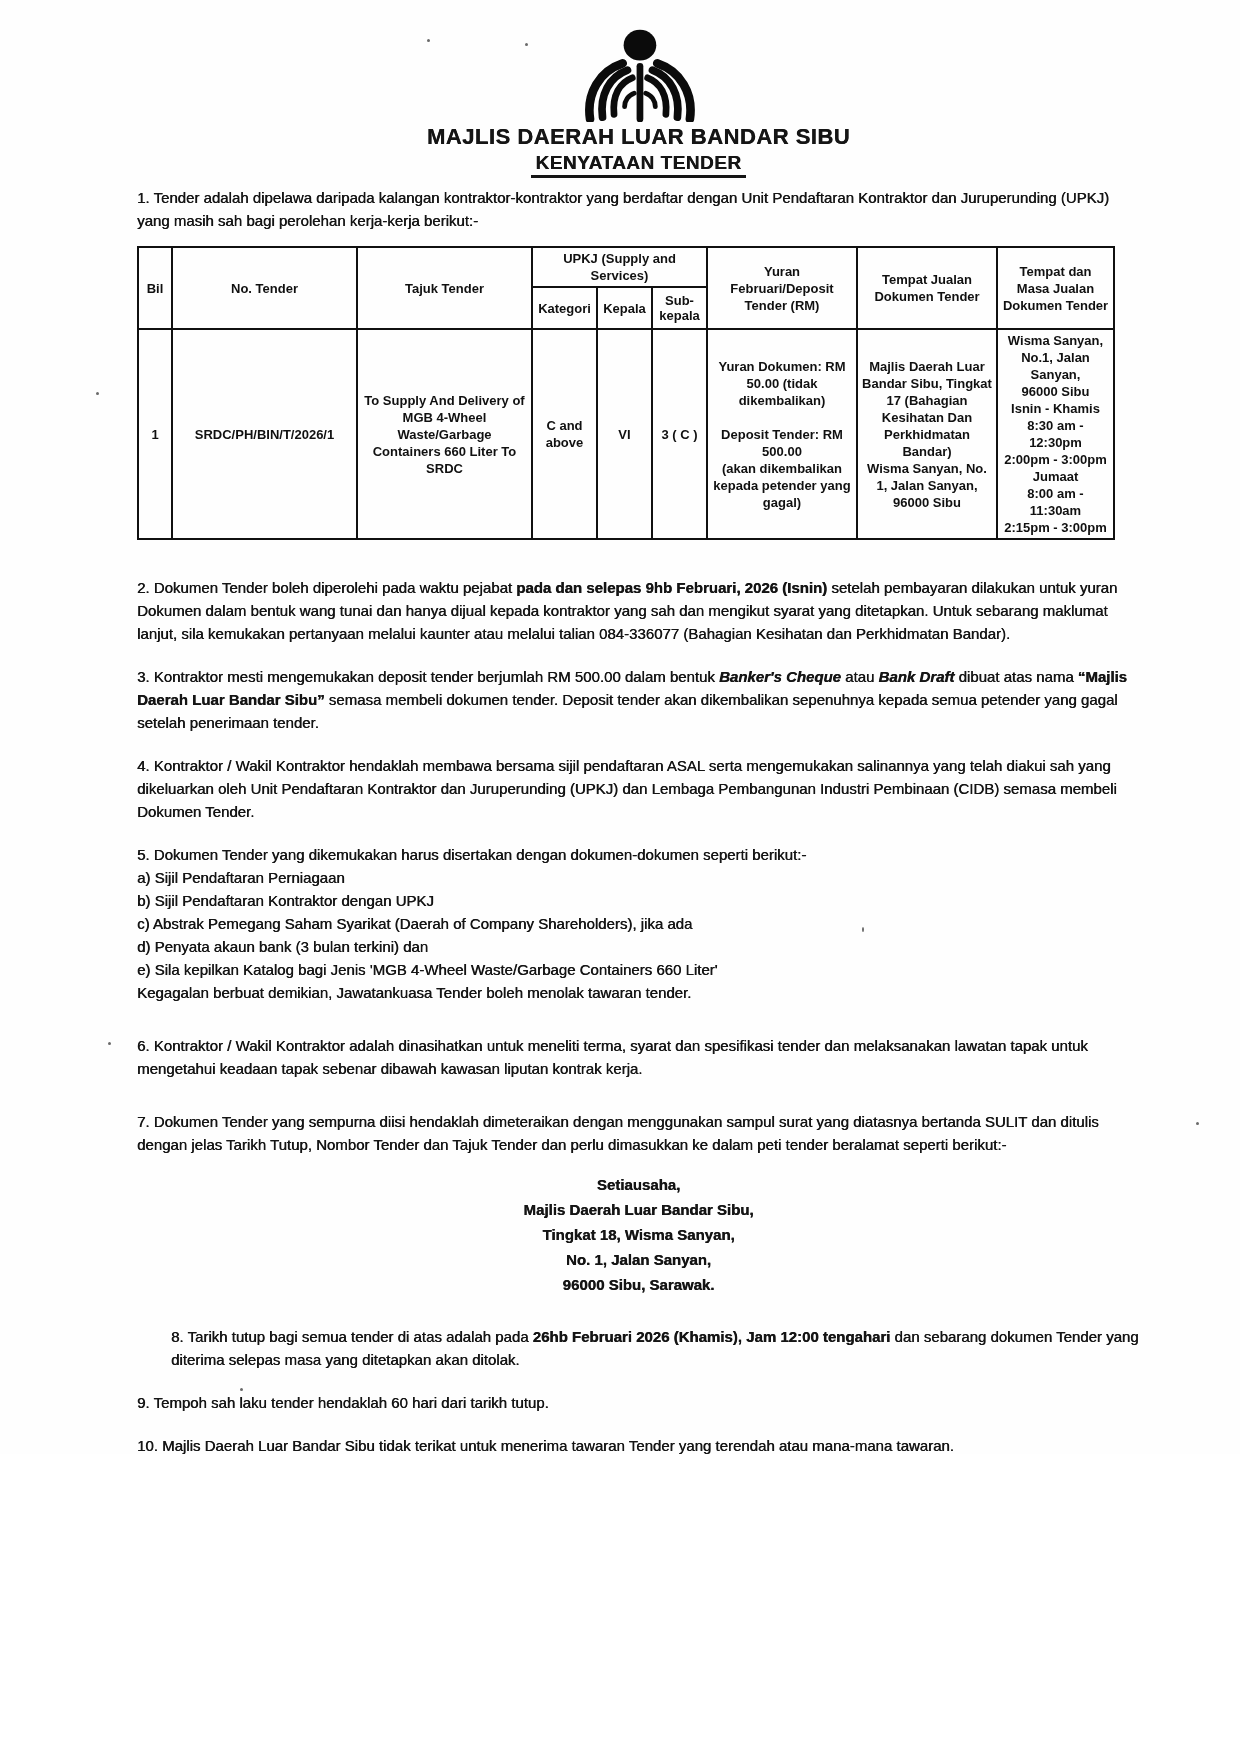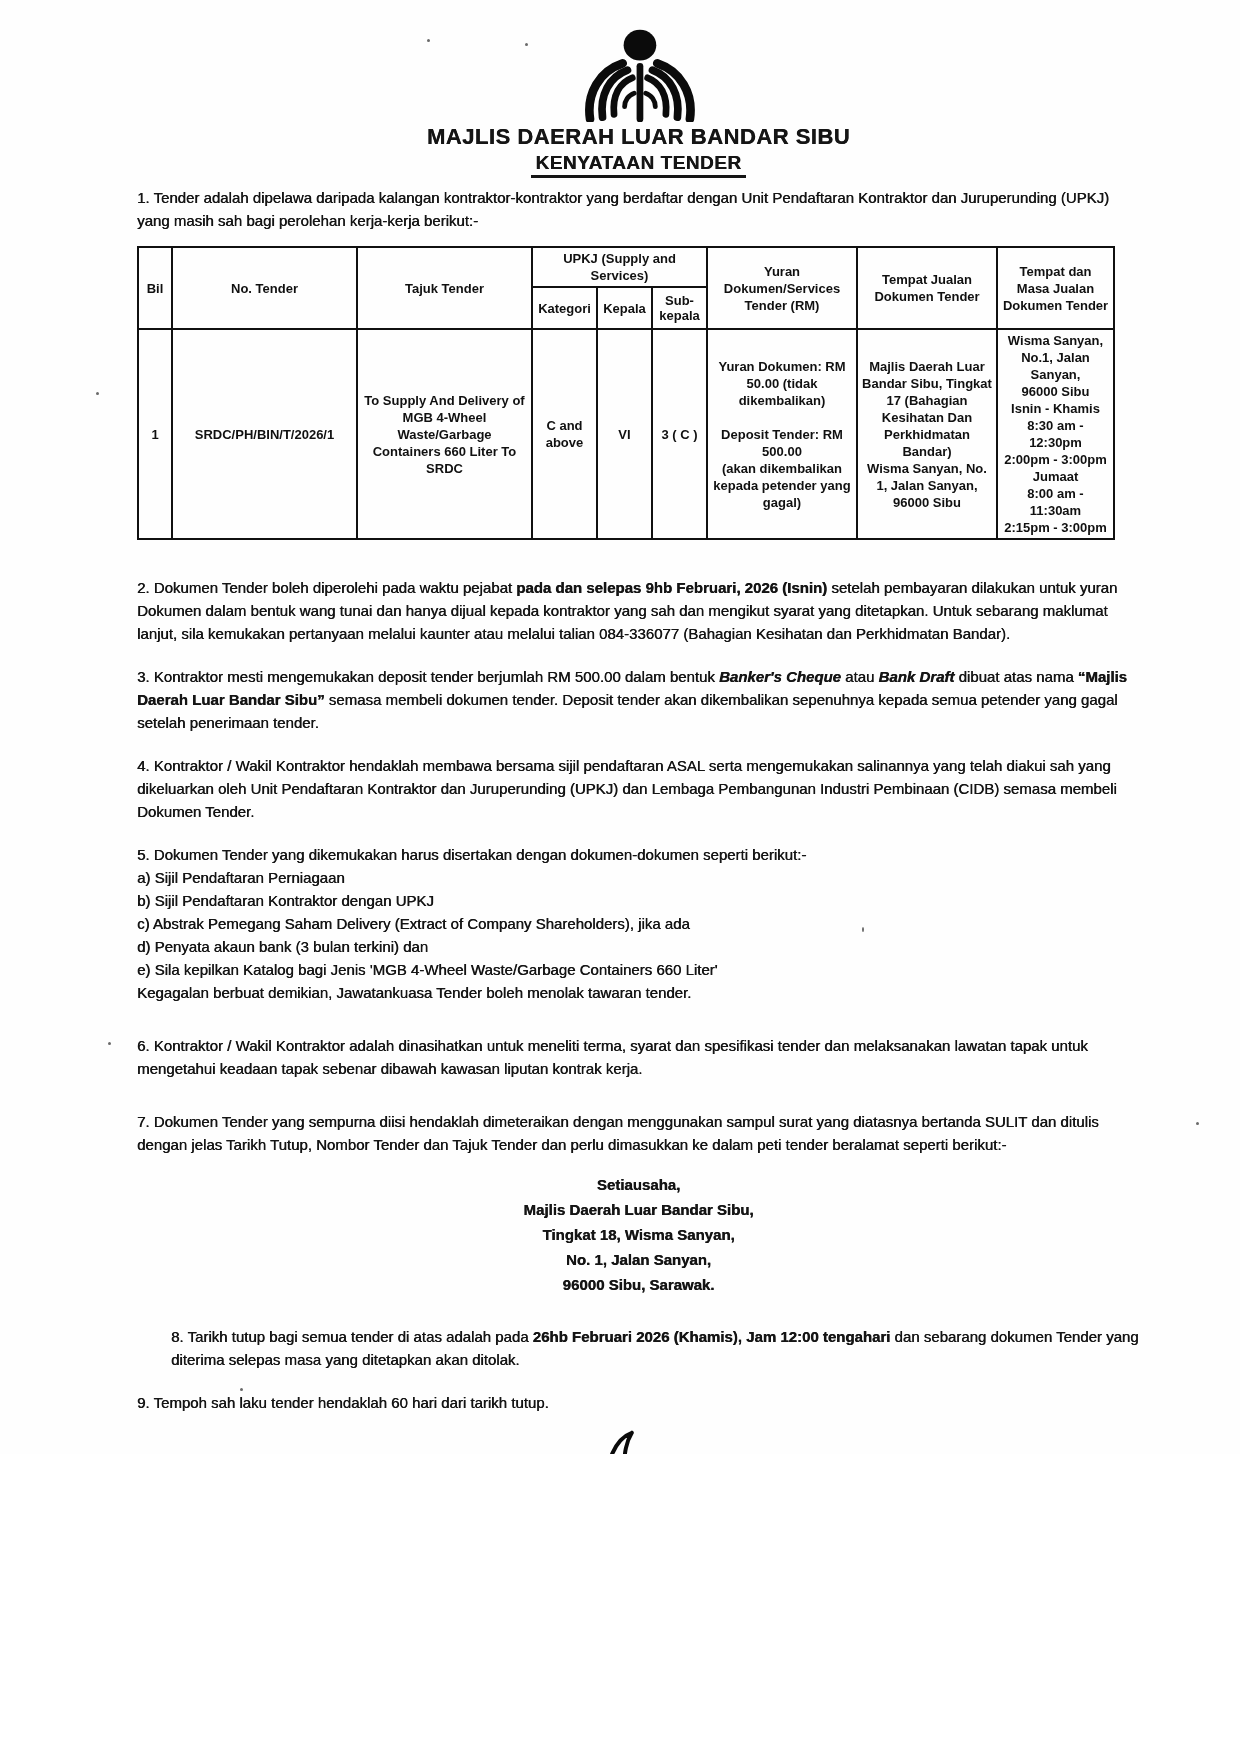--- a/index.html
+++ b/index.html
@@ -113,21 +113,21 @@
         <col class="c-yuran">
           <col class="c-jualan">
           <col class="c-masa">
       </colgroup>
       <thead>
         <tr class="h-top">
           <th rowspan="2">Bil</th>
           <th rowspan="2">No. Tender</th>
           <th rowspan="2">Tajuk Tender</th>
           <th colspan="3">UPKJ (Supply and Services)</th>
-          <th rowspan="2">Yuran Dokumen/Services Tender (RM)</th>
+          <th rowspan="2">Yuran Februari/Deposit Tender (RM)</th>
           <th rowspan="2">Tempat Jualan Dokumen Tender</th>
           <th rowspan="2">Tempat dan Masa Jualan Dokumen Tender</th>
         </tr>
         <tr class="h-sub">
           <th>Kategori</th>
           <th>Kepala</th>
           <th>Sub-kepala</th>
         </tr>
       </thead>
       <tbody>
@@ -160,40 +160,41 @@
     <p class="para" style="margin-top:36px;"><span>2. Dokumen Tender boleh diperolehi pada waktu pejabat </span><span class="b">pada dan selepas 9hb Februari, 2026 (Isnin)</span><span> setelah pembayaran dilakukan untuk yuran Dokumen dalam bentuk wang tunai dan hanya dijual kepada kontraktor yang sah dan mengikut syarat yang ditetapkan. Untuk sebarang maklumat lanjut, sila kemukakan pertanyaan melalui kaunter atau melalui talian 084-336077 (Bahagian Kesihatan dan Perkhidmatan Bandar).</span></p>
 
     <p class="para"><span>3. Kontraktor mesti mengemukakan deposit tender berjumlah RM 500.00 dalam bentuk </span><span class="bi">Banker's Cheque</span><span> atau </span><span class="bi">Bank Draft</span><span> dibuat atas nama </span><span class="b">“Majlis Daerah Luar Bandar Sibu”</span><span> semasa membeli dokumen tender. Deposit tender akan dikembalikan sepenuhnya kepada semua petender yang gagal setelah penerimaan tender.</span></p>
 
     <p class="para"><span>4. Kontraktor / Wakil Kontraktor hendaklah membawa bersama sijil pendaftaran ASAL serta mengemukakan salinannya yang telah diakui sah yang dikeluarkan oleh Unit Pendaftaran Kontraktor dan Juruperunding (UPKJ) dan Lembaga Pembangunan Industri Pembinaan (CIDB) semasa membeli Dokumen Tender.</span></p>
 
     <div class="para">
       <div>5. Dokumen Tender yang dikemukakan harus disertakan dengan dokumen-dokumen seperti berikut:-</div>
       <div>a) Sijil Pendaftaran Perniagaan</div>
       <div>b) Sijil Pendaftaran Kontraktor dengan UPKJ</div>
-      <div>c) Abstrak Pemegang Saham Delivery (Extract of Company Shareholders), jika ada</div>
+      <div>c) Abstrak Pemegang Saham Syarikat (Daerah of Company Shareholders), jika ada</div>
       <div>d) Penyata akaun bank (3 bulan terkini) dan</div>
       <div>e) Sila kepilkan Katalog bagi Jenis 'MGB 4-Wheel Waste/Garbage Containers 660 Liter'</div>
       <div>Kegagalan berbuat demikian, Jawatankuasa Tender boleh menolak tawaran tender.</div>
     </div>
 
     <p class="para" style="margin-top:30px;"><span>6. Kontraktor / Wakil Kontraktor adalah dinasihatkan untuk meneliti terma, syarat dan spesifikasi tender dan melaksanakan lawatan tapak untuk mengetahui keadaan tapak sebenar dibawah kawasan liputan kontrak kerja.</span></p>
 
     <p class="para" style="margin-top:30px;"><span>7. Dokumen Tender yang sempurna diisi hendaklah dimeteraikan dengan menggunakan sampul surat yang diatasnya bertanda SULIT dan ditulis dengan jelas Tarikh Tutup, Nombor Tender dan Tajuk Tender dan perlu dimasukkan ke dalam peti tender beralamat seperti berikut:-</span></p>
 
     <div class="address lines">Setiausaha,
 Majlis Daerah Luar Bandar Sibu,
 Tingkat 18, Wisma Sanyan,
 No. 1, Jalan Sanyan,
 96000 Sibu, Sarawak.</div>
 
     <p class="para" style="margin-top:28px;margin-left:34px;"><span>8. Tarikh tutup bagi semua tender di atas adalah pada </span><span class="b">26hb Februari 2026 (Khamis), Jam 12:00 tengahari</span><span> dan sebarang dokumen Tender yang diterima selepas masa yang ditetapkan akan ditolak.</span></p>
 
     <p class="para"><span>9. Tempoh sah laku tender hendaklah 60 hari dari tarikh tutup.</span></p>
 
+    <p class="para"><span>10. Majlis Daerah Luar Bandar Sibu tidak terikat untuk menerima tawaran Tender yang terendah atau mana-mana tawaran.</span></p>
 
     <div class="sig-block">
       <svg class="sig-mark" width="88" height="112" viewBox="0 0 110 140" aria-hidden="true">
         <path d="M46 6 C24 14 12 48 20 62 C27 73 42 66 38 48 C35 33 40 16 46 6
                  M38 48 C39 70 41 92 41 104 C41 112 46 116 53 114 L88 106
                  C95 104 96 97 90 95 C87 94 84 96 85 99" fill="none" stroke="#0a0a0a" stroke-width="5" stroke-linecap="round" stroke-linejoin="round"></path>
       </svg>
       <div class="sig-line">Setiausaha,</div>
       <div class="sig-line">Majlis Daerah Luar Bandar Sibu,</div>
     </div>

